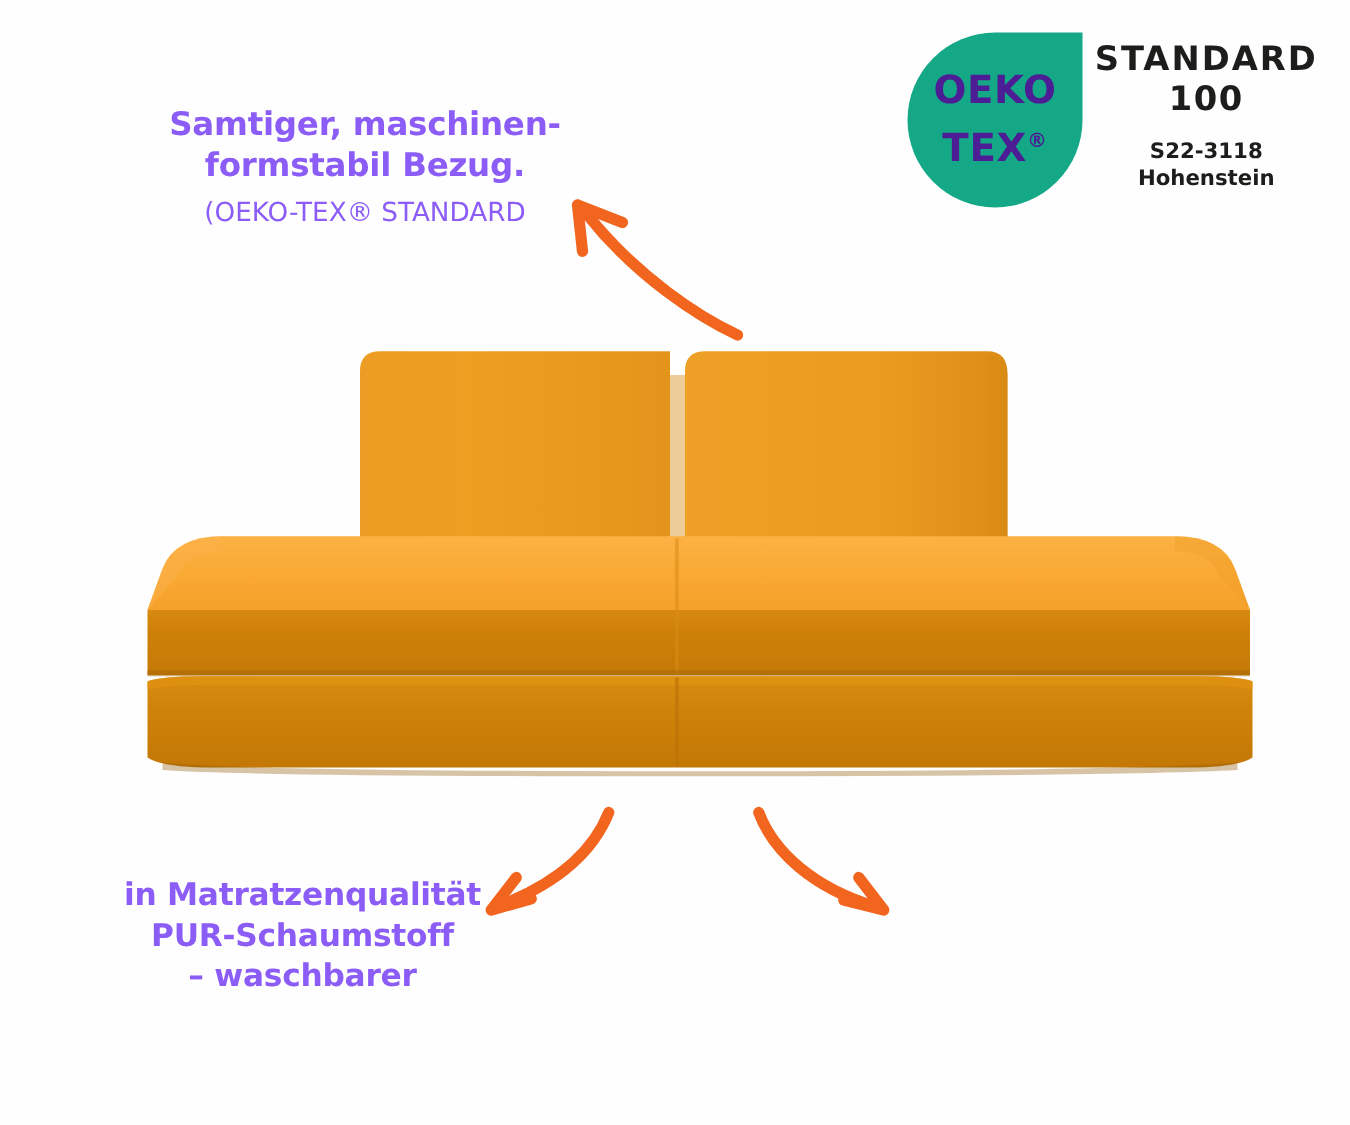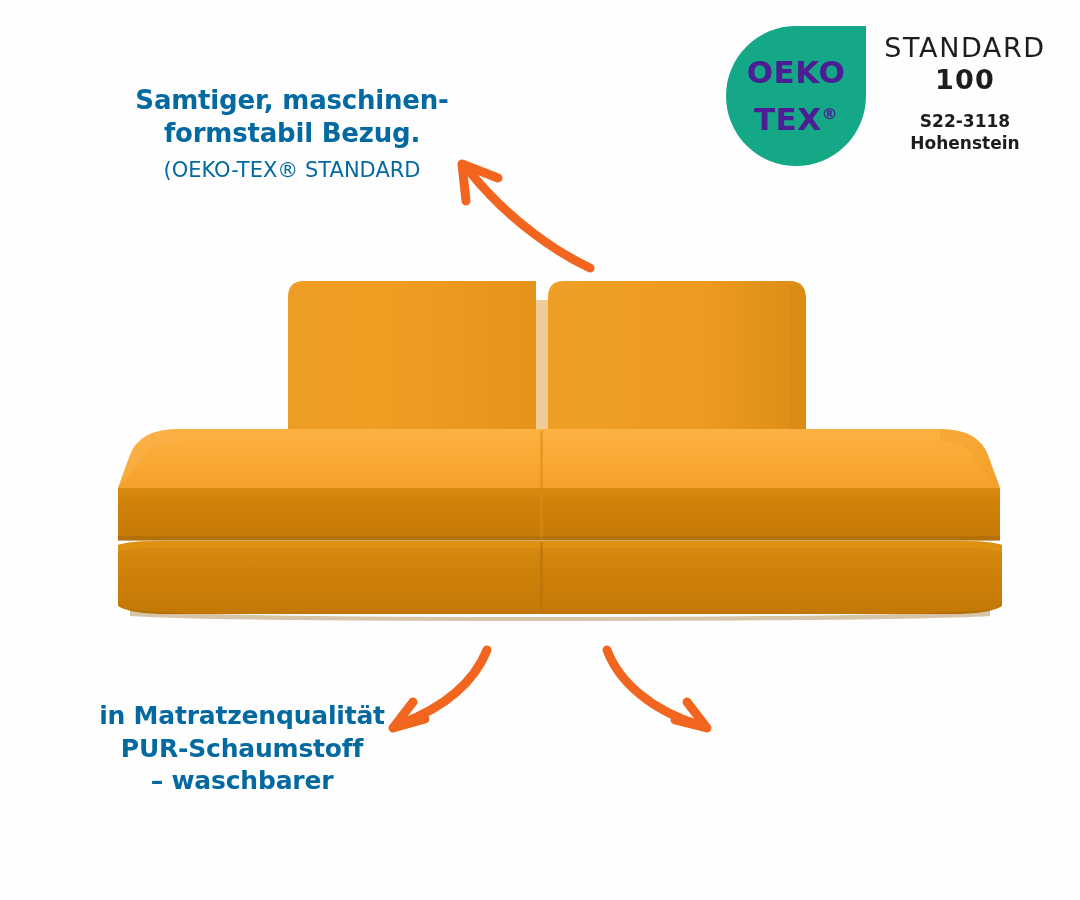--- a/index.html
+++ b/index.html
@@ -57,41 +57,41 @@
   }
   #cert-text {
     position: absolute;
     left: 148px;
     top: 6px;
     width: 182px;
     text-align: center;
     color: #1d1d1b;
   }
   #cert-text .std {
-    font-weight: 400;
+    font-weight: 700;
     font-size: 27px;
     letter-spacing: 1.6px;
     line-height: 1.18;
     text-align: center;
   }
   #cert-text .num {
     font-weight: 700;
     font-size: 27px;
     letter-spacing: 1.2px;
     line-height: 1.18;
   }
   #cert-text .sub {
     margin-top: 14px;
     font-weight: 700;
     font-size: 17px;
     line-height: 1.32;
   }
 
   
-  .callout { position: absolute; color: #0369a1; }
+  .callout { position: absolute; color: #8b5cf6; }
   .callout .hl {
     font-weight: 700;
     font-size: 26px;
     line-height: 1.26;
     letter-spacing: -0.2px;
   }
   .callout .sub {
     font-weight: 400;
     font-size: 21px;
     line-height: 1.28;

